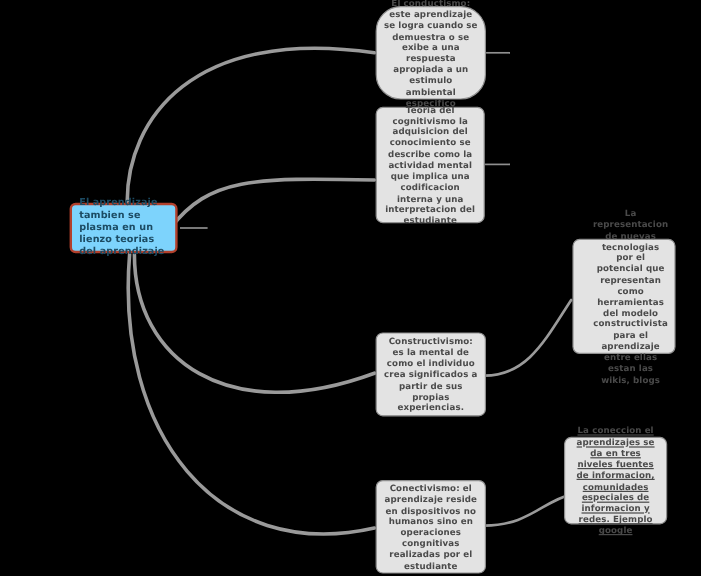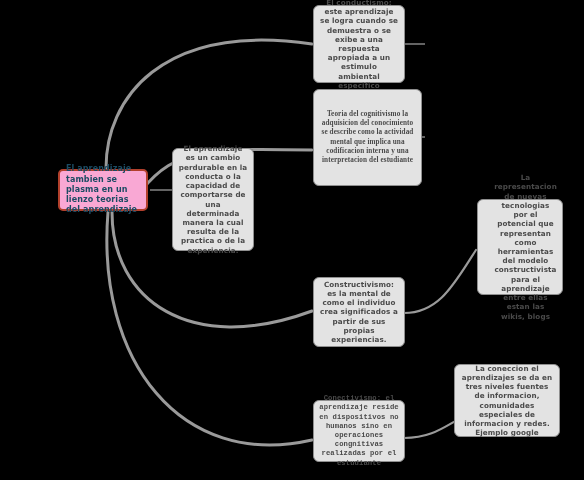--- a/index.html
+++ b/index.html
@@ -36,21 +36,21 @@
     letter-spacing: 0.1px;
   }
   .node-branch {
     background: #e3e3e3;
     border: 1px solid #8f8f8f;
     color: #4a4a4a;
     font-size: 7.2px;
     box-shadow: 0 0 0 0.5px rgba(0,0,0,0.15);
   }
   .node-root {
-    background: #f9a8d4;
+    background: #7dd3fc;
     border: 2px solid #b2402c;
     color: #1c4b63;
     font-size: 8px;
     border-radius: 5px;
     text-align: left;
     justify-content: center;
     padding: 3px 6px;
   }
   .node-root span { display: block; width: 100%; }
 </style>
@@ -74,43 +74,40 @@
       <path d="M 150 190 L 173 190"></path>
       <path d="M 404 44 L 425 44"></path>
       <path d="M 404 137 L 425 137"></path>
     </g>
   </svg>
 
   <div class="node node-root" style="left:58px; top:169px; width:90px; height:42px;">
     <span>El aprendizaje tambien se plasma en un lienzo teorias del aprendizaje</span>
   </div>
 
-  <div class="node node-branch" style="left:172px; top:148px; width:82px; height:103px;">
-    <span>El aprendizaje es un cambio perdurable en la conducta o la capacidad de comportarse de una determinada manera la cual resulta de la practica o de la experiencia.</span>
-  </div>
 
-  <div class="node node-branch" style="left:313px; top:5px; width:92px; height:78px;">
+  <div class="node node-branch" style="left:313px; top:5px; width:92px; height:78px;border-radius:21px;">
     <span>El  conductismo: este aprendizaje se logra cuando se demuestra o se exibe a una respuesta apropiada a un estimulo ambiental especifico</span>
   </div>
 
 
-  <div class="node node-branch" style="left:313px; top:89px; width:109px; height:97px;font-family:Liberation Serif, serif;">
+  <div class="node node-branch" style="left:313px; top:89px; width:91px; height:97px;">
     <span>Teoria del cognitivismo la adquisicion del conocimiento se describe como la actividad mental que implica una codificacion interna y una interpretacion del estudiante</span>
   </div>
 
 
   <div class="node node-branch" style="left:313px; top:277px; width:92px; height:70px;">
     <span>Constructivismo: es la mental de como el individuo crea significados a partir de sus propias experiencias.</span>
   </div>
 
   <div class="node node-branch" style="left:477px; top:199px; width:86px; height:96px;padding-left:16px;">
     <span>La representacion de nuevas tecnologias por el potencial que representan como herramientas del modelo constructivista para el  aprendizaje entre ellas estan las wikis, blogs</span>
   </div>
 
-  <div class="node node-branch" style="left:313px; top:400px; width:92px; height:62px;font-family:Liberation Mono, monospace;">
+  <div class="node node-branch" style="left:313px; top:400px; width:92px; height:78px;">
     <span>Conectivismo: el aprendizaje reside en dispositivos no humanos sino en operaciones congnitivas realizadas por el estudiante</span>
   </div>
 
-  <div class="node node-branch" style="left:454px; top:364px; width:106px; height:73px;">
+  <div class="node node-branch" style="left:470px; top:364px; width:86px; height:73px;text-decoration:underline;">
     <span>La coneccion el aprendizajes se da en tres niveles fuentes de informacion, comunidades especiales de informacion y redes. Ejemplo google</span>
   </div>
 
 </div>
 
 </body></html>

